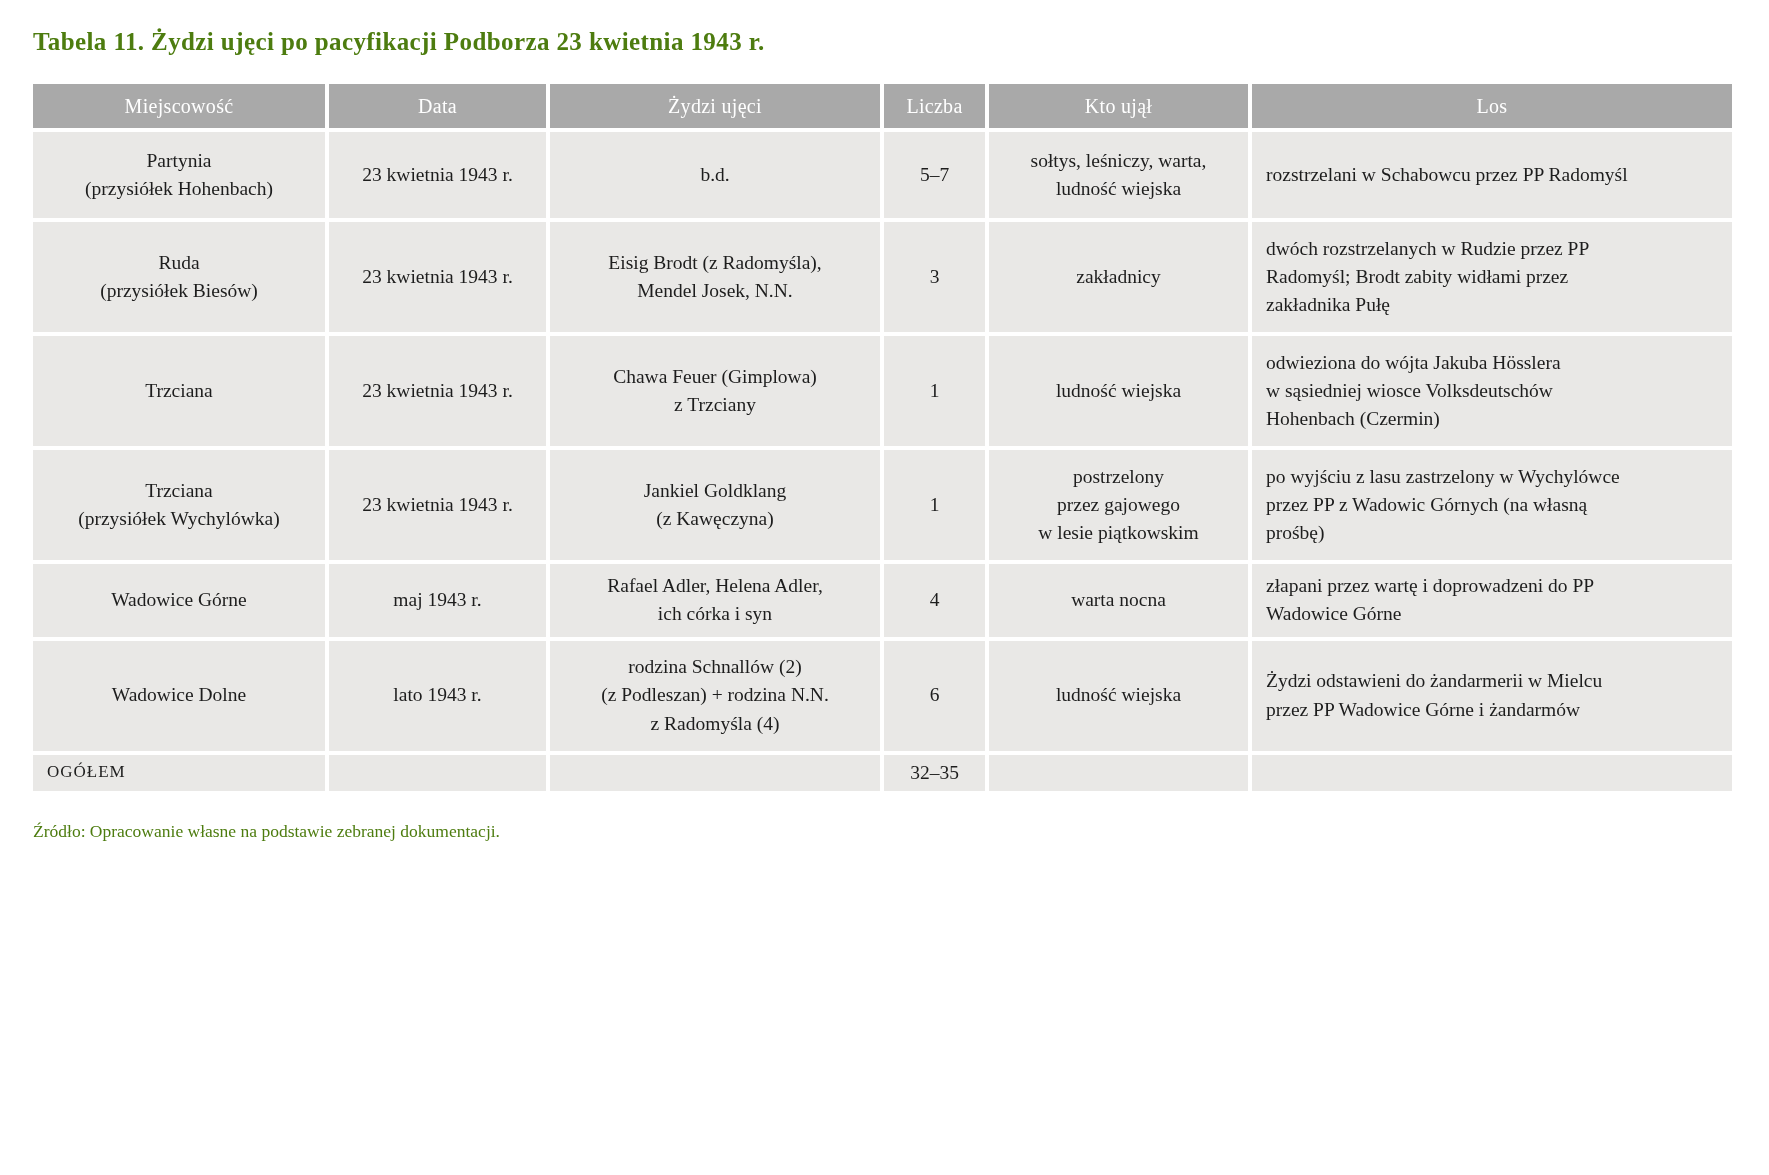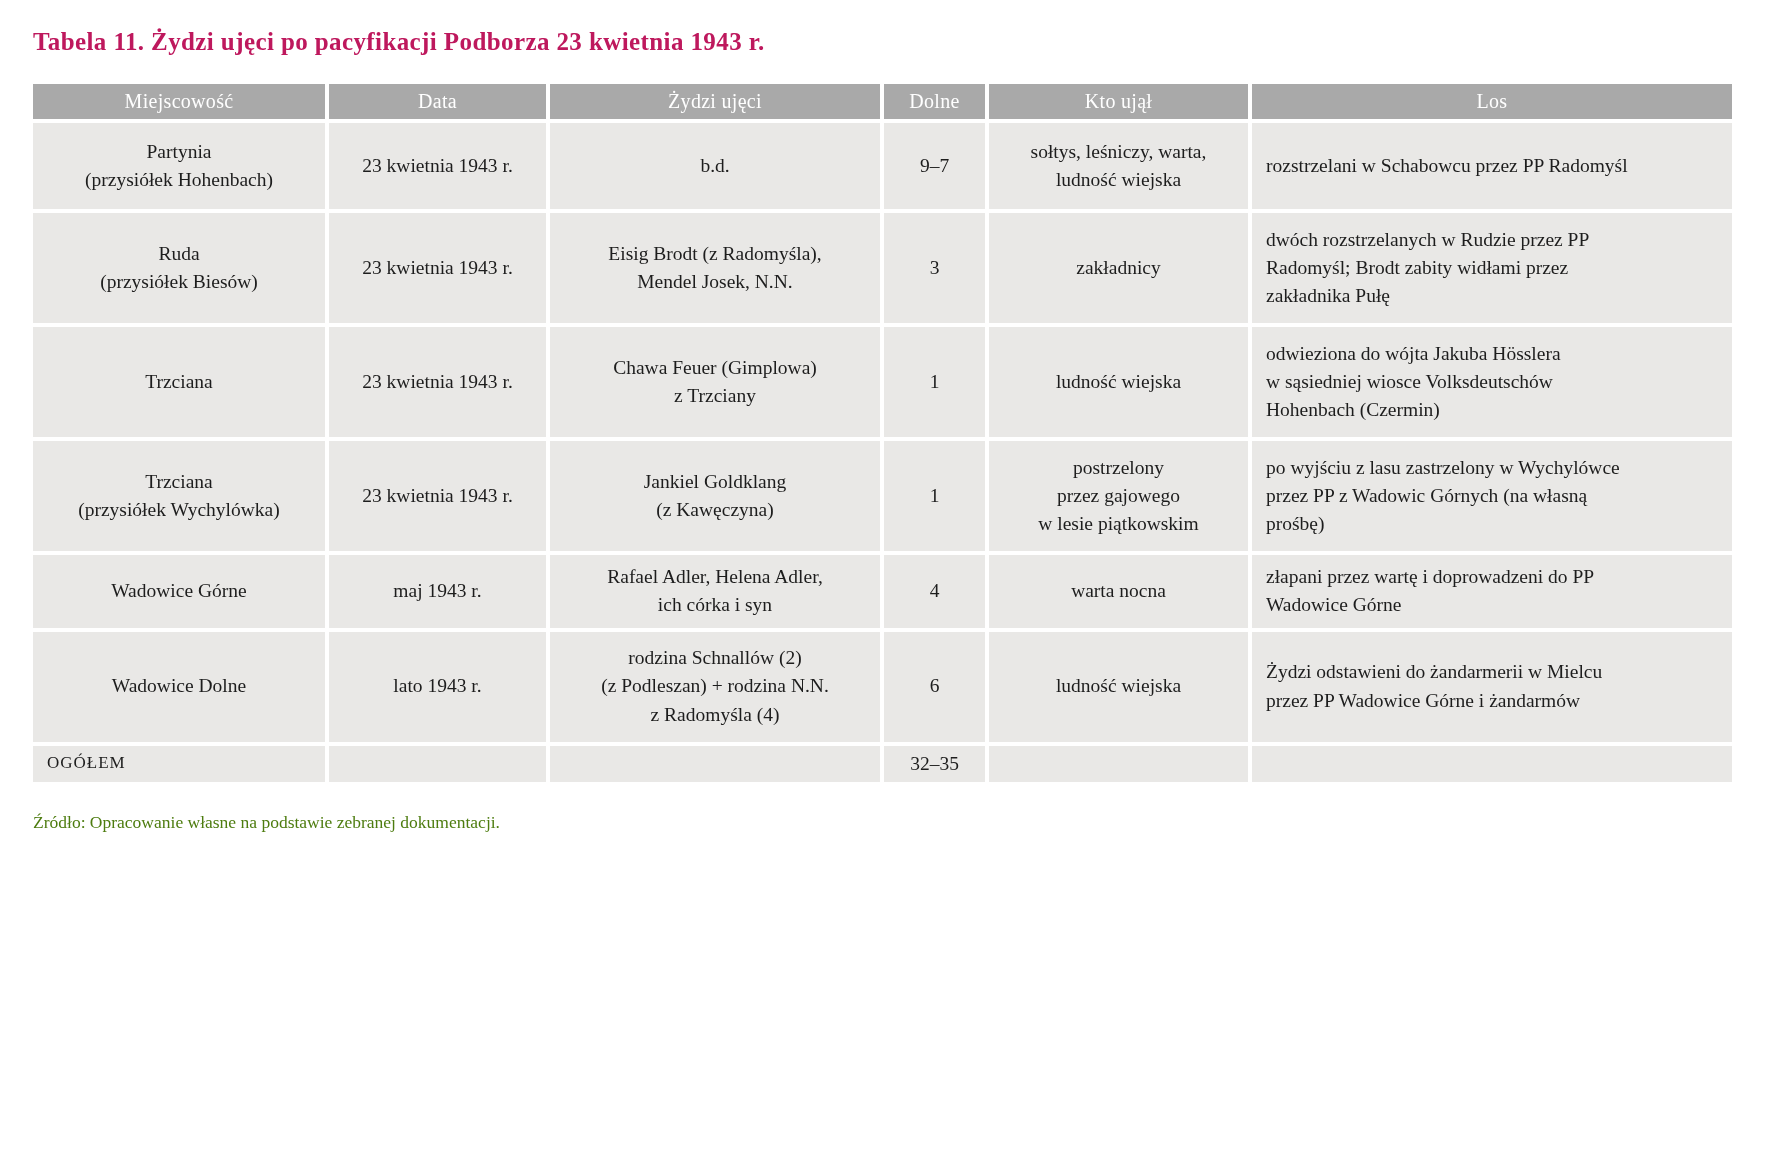--- a/index.html
+++ b/index.html
@@ -16,39 +16,39 @@
     width: 1769px;
     height: 1175px;
     box-sizing: border-box;
     padding: 28px 30px 0 33px;
   }
   .title {
     font-size: 25px;
     font-weight: bold;
     letter-spacing: 0.4px;
     margin: 0 0 24px 0;
-    color: #be185d;
+    color: #4d7c0f;
   }
   table.data-table {
     table-layout: fixed;
     width: 1707px;
     border-collapse: separate;
     border-spacing: 4px;
     margin-left: -4px; 
   }
   th, td {
     vertical-align: middle;
     font-weight: normal;
     box-sizing: border-box;
   }
   thead th {
     background: #a9a9a9;
     color: #ffffff;
     font-size: 20px;
-    height: 35px;
+    height: 44px;
     text-align: center;
     letter-spacing: 0.3px;
   }
   tbody td, tfoot td {
     background: #e9e8e6;
     font-size: 19.5px;
     line-height: 1.45;
     text-align: center;
     white-space: pre-line;
     padding: 8px 10px;
@@ -91,32 +91,32 @@
         <col style="width:330px">
       <col style="width:101px">
         <col style="width:259px">
         <col style="width:480px">
     </colgroup>
     <thead>
       <tr>
         <th>Miejscowość</th>
         <th>Data</th>
         <th>Żydzi ujęci</th>
-        <th>Dolne</th>
+        <th>Liczba</th>
         <th>Kto ujął</th>
         <th>Los</th>
       </tr>
     </thead>
     <tbody>
         <tr class="r-med">
     <td class="c-miejscowosc">Partynia
 (przysiółek Hohenbach)</td>
     <td class="c-data">23 kwietnia 1943 r.</td>
     <td class="c-zydzi">b.d.</td>
-    <td class="c-liczba">9–7</td>
+    <td class="c-liczba">5–7</td>
     <td class="c-kto">sołtys, leśniczy, warta,
 ludność wiejska</td>
     <td class="c-los">rozstrzelani w Schabowcu przez PP Radomyśl</td>
   </tr>
         <tr class="r-tall">
     <td class="c-miejscowosc">Ruda
 (przysiółek Biesów)</td>
     <td class="c-data">23 kwietnia 1943 r.</td>
     <td class="c-zydzi">Eisig Brodt (z Radomyśla),
 Mendel Josek, N.N.</td>

